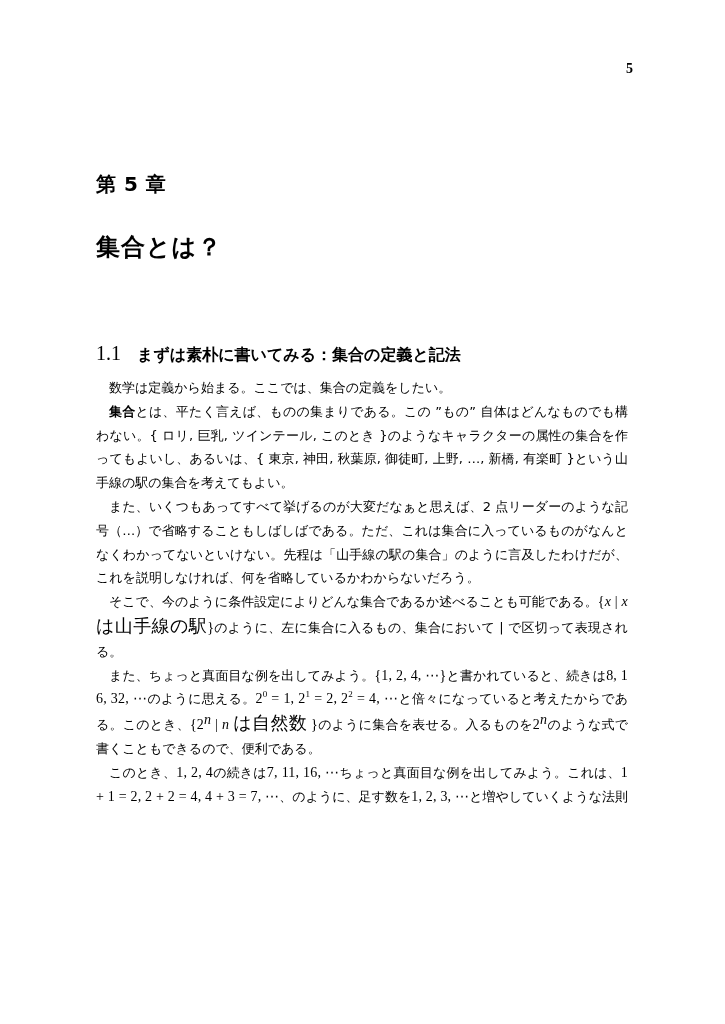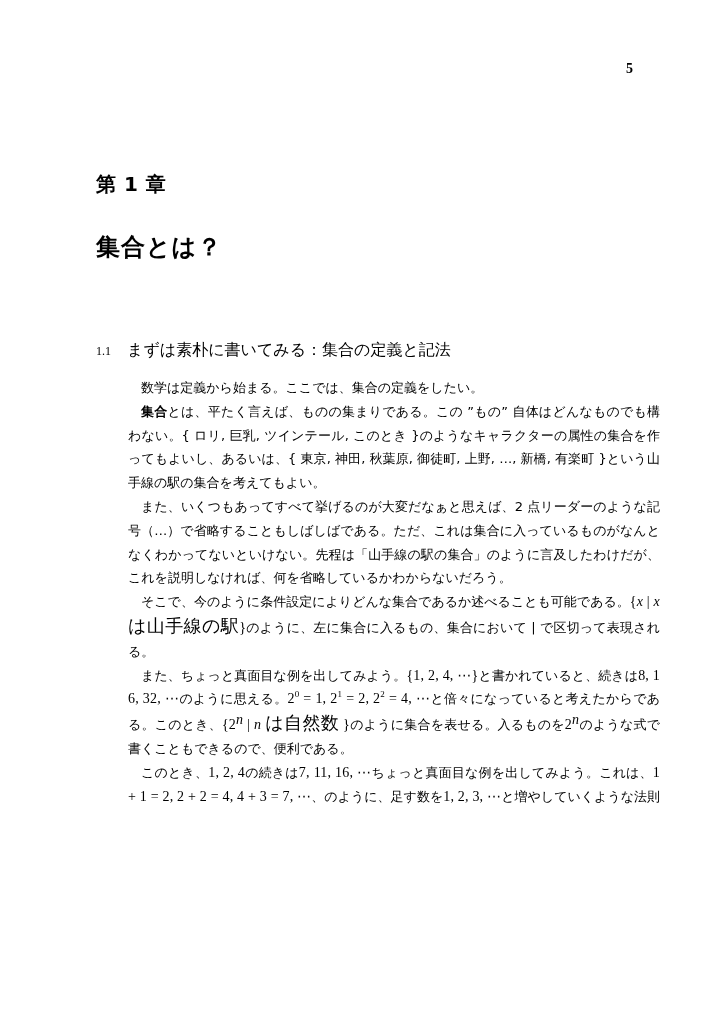--- a/index.html
+++ b/index.html
@@ -67,36 +67,35 @@
   }
   .section-heading {
     margin: 0;
     font-size: 16px;
     line-height: 1.3;
     white-space: nowrap;
   }
   .section-heading .sec-num {
     font-family: "Liberation Serif", "DejaVu Serif", serif;
     font-weight: normal;
-    font-size: 12px;
+    font-size: 20px;
   }
   .section-heading .sec-title {
     font-family: "DejaVu Sans", "Liberation Sans", sans-serif;
-    font-weight: normal;
+    font-weight: bold;
     font-size: 16px;
     margin-left: 16px;
   }
 
   
   .body-text {
     position: absolute;
     left: 96px;
     top: 376px;
     width: 532px;
-    margin-left: 32px;
   }
   .para {
     margin: 0;
     font-family: "DejaVu Sans", "Liberation Sans", sans-serif;
     font-size: 13px;
     line-height: 23.8px;
     text-align: justify;
     text-justify: inter-character;
     text-indent: 13px;
     letter-spacing: 0;
@@ -137,21 +136,21 @@
   }
 </style>
 </head>
 <body>
 
 <div class="page">
 
   <div class="folio">5</div>
 
   <div class="chapter-block">
-    <div class="chapter-label">第 1 章</div>
+    <div class="chapter-label">第 5 章</div>
     <div class="chapter-title">集合とは？</div>
   </div>
 
   <div class="section-block">
     <h2 class="section-heading">
       <span class="sec-num">1.1</span><span class="sec-title">まずは素朴に書いてみる：集合の定義と記法</span>
     </h2>
   </div>
 
   <div class="body-text">

